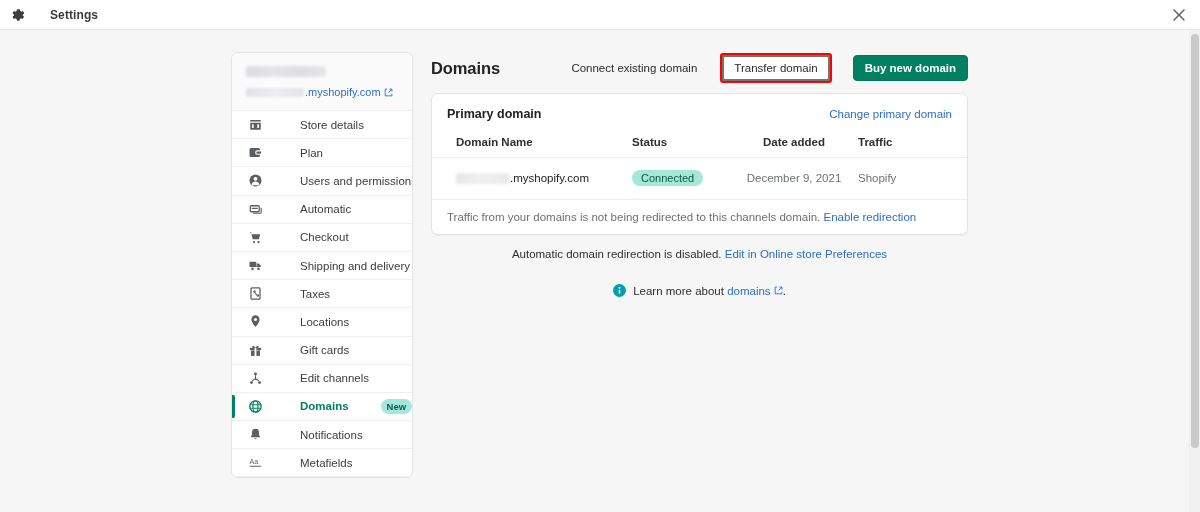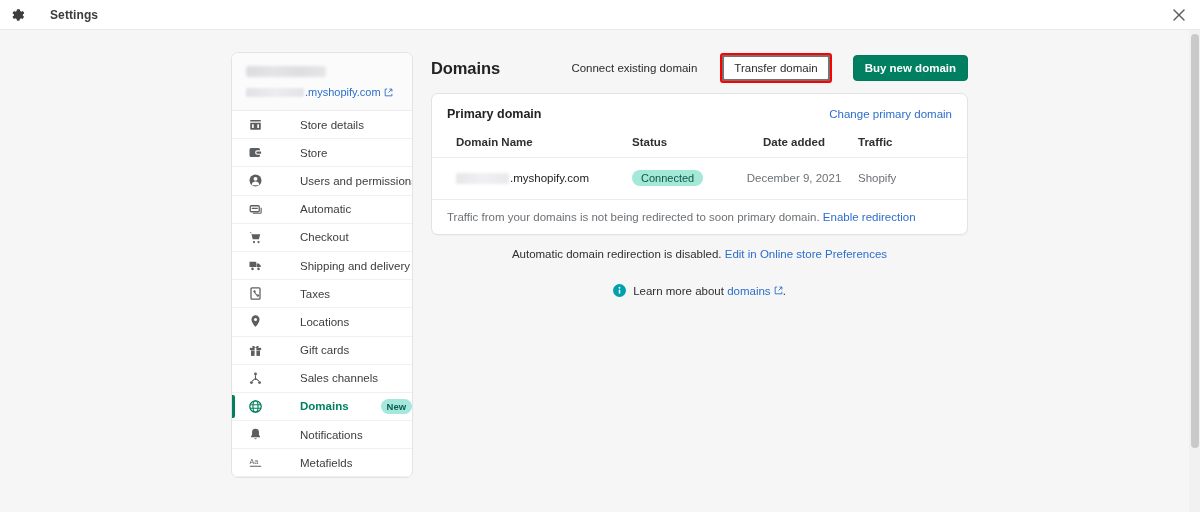--- a/index.html
+++ b/index.html
@@ -263,21 +263,21 @@
             </svg>
           </span>
           <span class="nav-label">Store details</span>
         </div>
         <div class="nav-item">
           <span class="nav-icon">
             <svg width="15" height="15" viewBox="0 0 20 20" fill="#5c5f62">
               <path d="M4 4h10a2 2 0 012 2v1h-3.5a3 3 0 100 6H16v1a2 2 0 01-2 2H4a2 2 0 01-2-2V6a2 2 0 012-2zm8.5 4.5H17a.5.5 0 01.5.5v2a.5.5 0 01-.5.5h-4.5a1.5 1.5 0 110-3z"></path>
             </svg>
           </span>
-          <span class="nav-label">Store</span>
+          <span class="nav-label">Plan</span>
         </div>
         <div class="nav-item">
           <span class="nav-icon">
             <svg width="15" height="15" viewBox="0 0 20 20" fill="#5c5f62">
               <circle cx="10" cy="10" r="8"></circle>
               <circle cx="10" cy="7.8" r="2.6" fill="#fff"></circle>
               <path d="M5 16.2a5 5 0 0110 0z" fill="#fff"></path>
             </svg>
           </span>
           <span class="nav-label">Users and permissions</span>
@@ -343,21 +343,21 @@
         </div>
         <div class="nav-item">
           <span class="nav-icon">
             <svg width="15" height="15" viewBox="0 0 20 20" fill="#5c5f62">
               <circle cx="10" cy="4" r="1.9"></circle>
               <circle cx="4.6" cy="15.4" r="1.9"></circle>
               <circle cx="15.4" cy="15.4" r="1.9"></circle>
               <path d="M10 5.6v4.2M10 9.8L5.4 13.6M10 9.8l4.6 3.8" fill="none" stroke="#5c5f62" stroke-width="1.4"></path>
             </svg>
           </span>
-          <span class="nav-label">Sales channels</span>
+          <span class="nav-label">Edit channels</span>
         </div>
         <div class="nav-item active">
           <span class="nav-icon">
             <svg width="15" height="15" viewBox="0 0 20 20" fill="#008060">
               <circle cx="10" cy="10" r="7.6" fill="none" stroke="#008060" stroke-width="1.7"></circle>
               <ellipse cx="10" cy="10" rx="3.4" ry="7.6" fill="none" stroke="#008060" stroke-width="1.5"></ellipse>
               <path d="M2.6 7.6h14.8M2.6 12.4h14.8" stroke="#008060" stroke-width="1.5"></path>
             </svg>
           </span>
           <span class="nav-label">Domains</span>
@@ -422,21 +422,21 @@
                 </span>
               </td>
               <td class="col-status"><span class="status-badge">Connected</span></td>
               <td class="col-date">December 9, 2021</td>
               <td class="col-prov">Shopify</td>
             </tr>
           </tbody>
       </table>
 
       <div class="card-foot">
-        <span>Traffic from your domains is not being redirected to soon primary domain.</span>
+        <span>Traffic from your domains is not being redirected to this channels domain.</span>
         <span class="inline-link">Enable redirection</span>
       </div>
     </div>
 
     <div class="below-note">
       <span>Automatic domain redirection is disabled.</span>
       <span class="inline-link">Edit in Online store Preferences</span>
     </div>
 
     <div class="learn-row">

